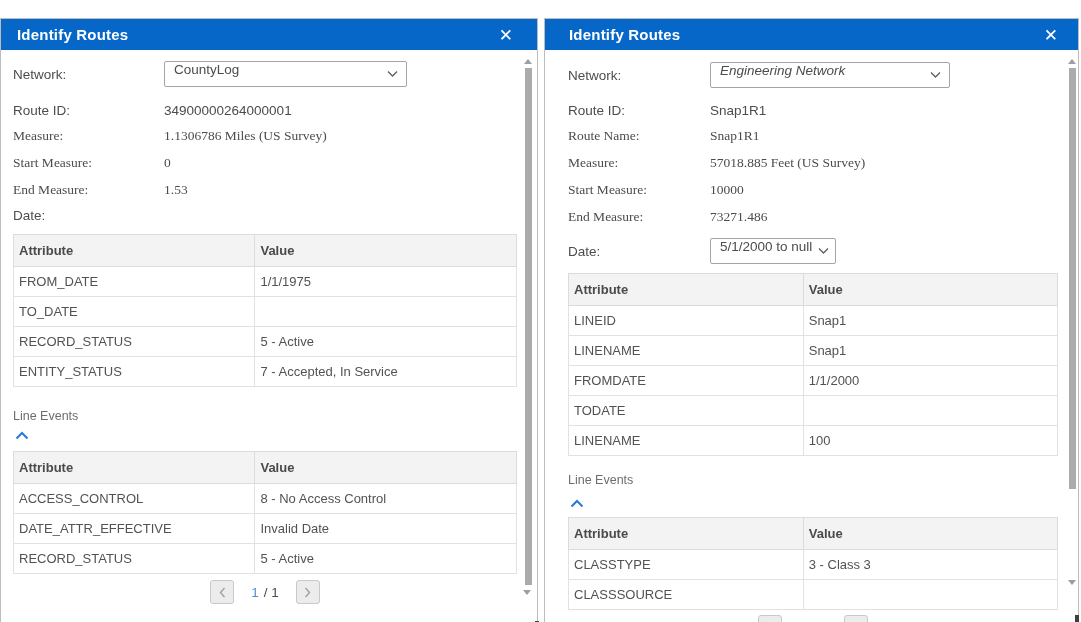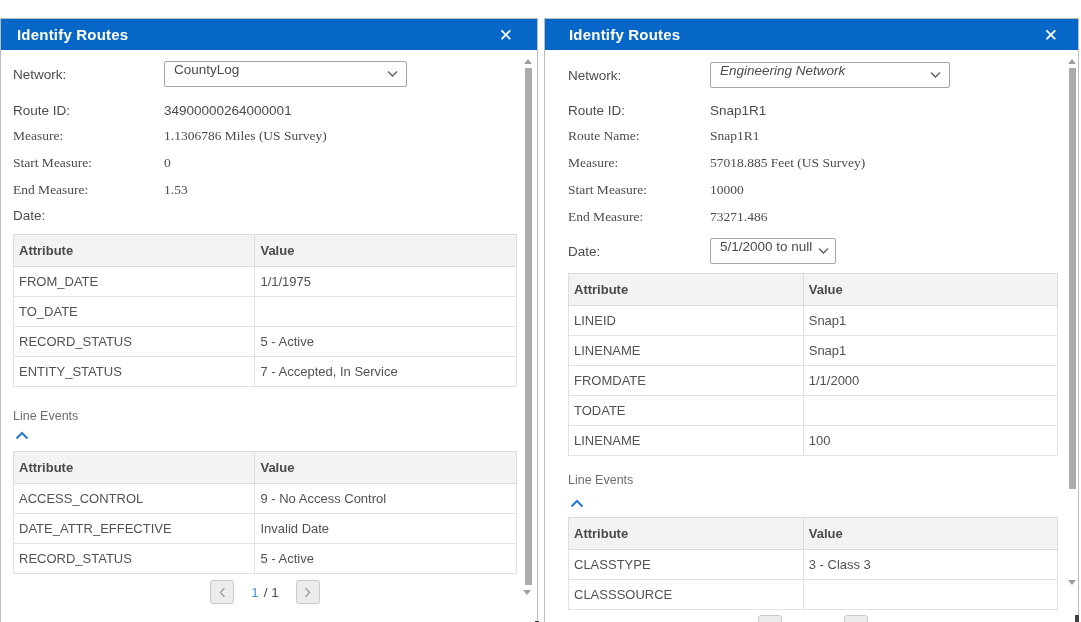--- a/index.html
+++ b/index.html
@@ -218,21 +218,21 @@
           </colgroup>
         <thead>
           <tr>
             <th>Attribute</th>
             <th>Value</th>
           </tr>
         </thead>
         <tbody>
           <tr>
               <td>ACCESS_CONTROL</td>
-              <td>9 - No Access Control</td>
+              <td>8 - No Access Control</td>
             </tr>
           <tr>
               <td>DATE_ATTR_EFFECTIVE</td>
               <td>Invalid Date</td>
             </tr>
           <tr>
               <td>RECORD_STATUS</td>
               <td>5 - Active</td>
             </tr>
         </tbody>

